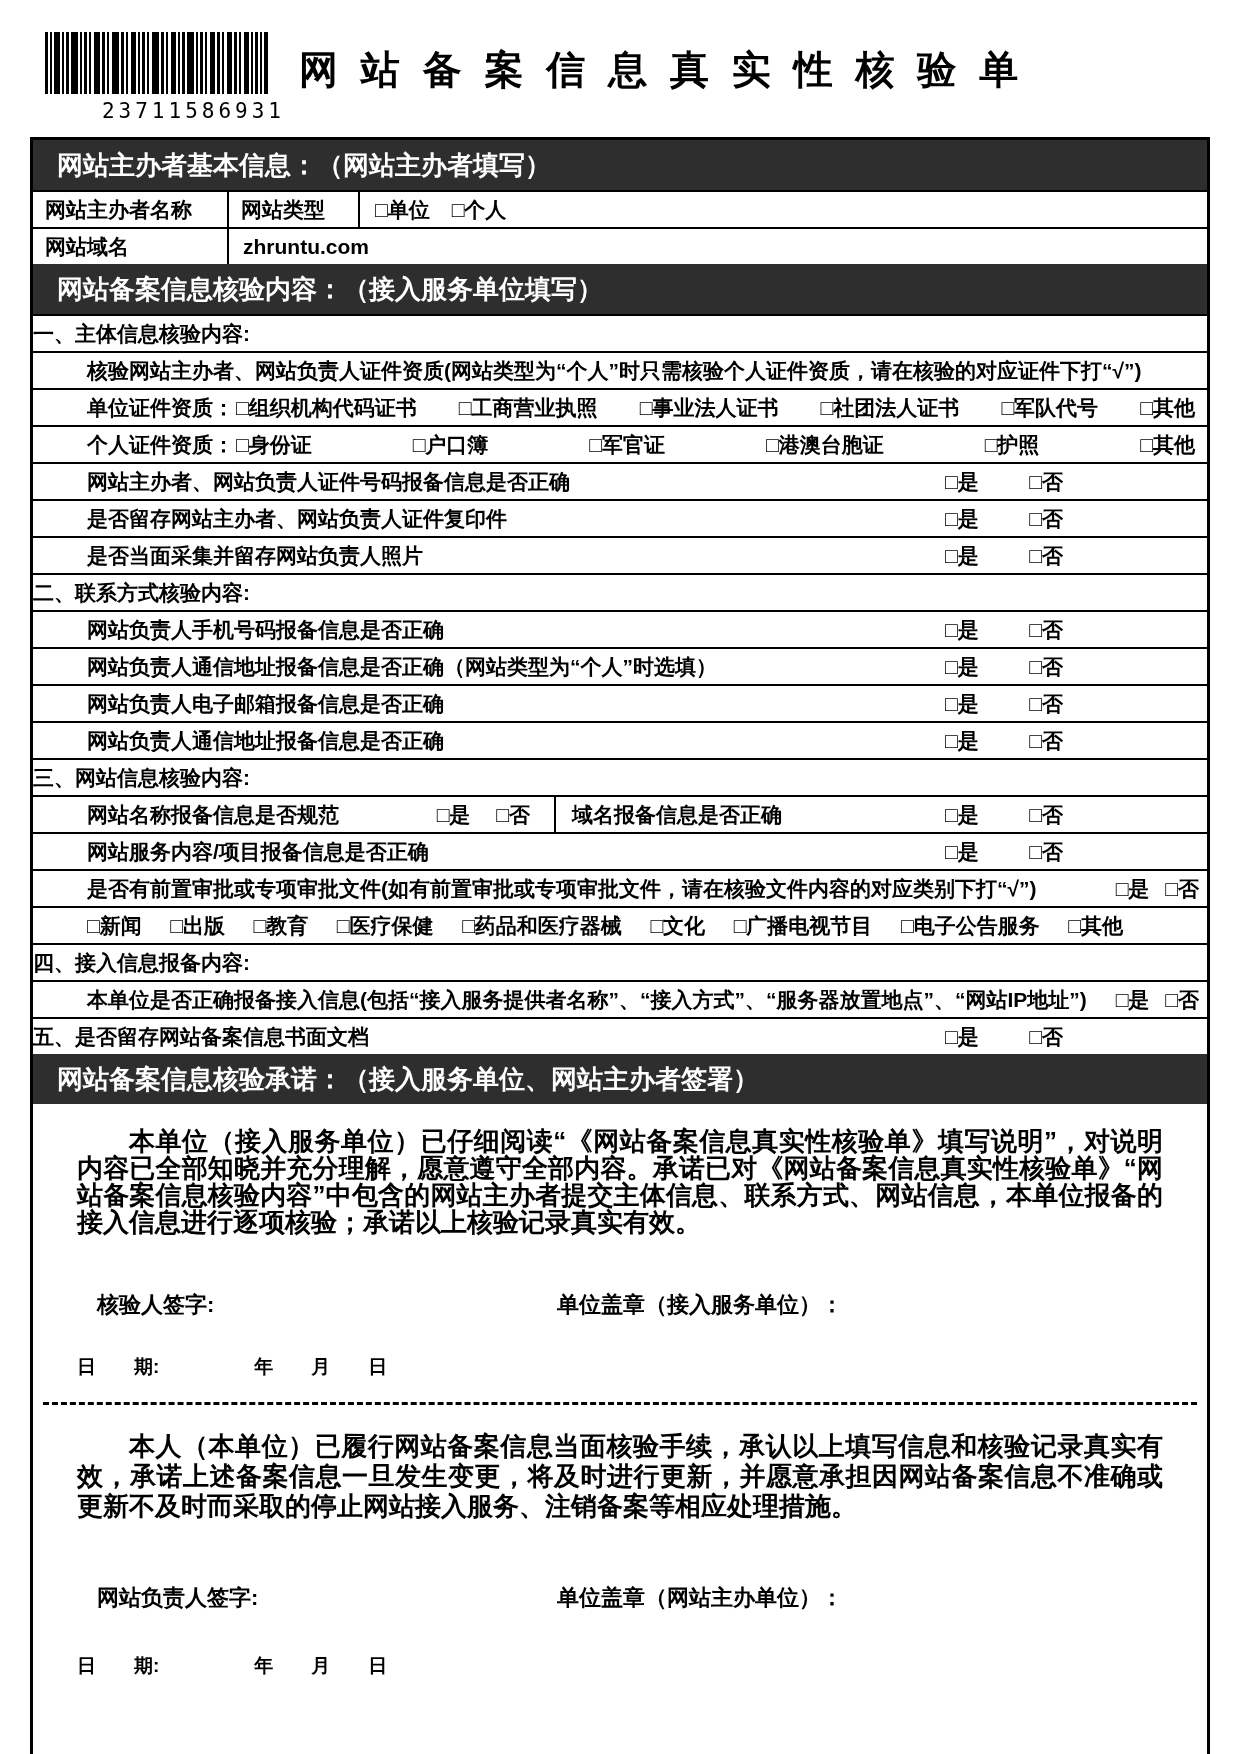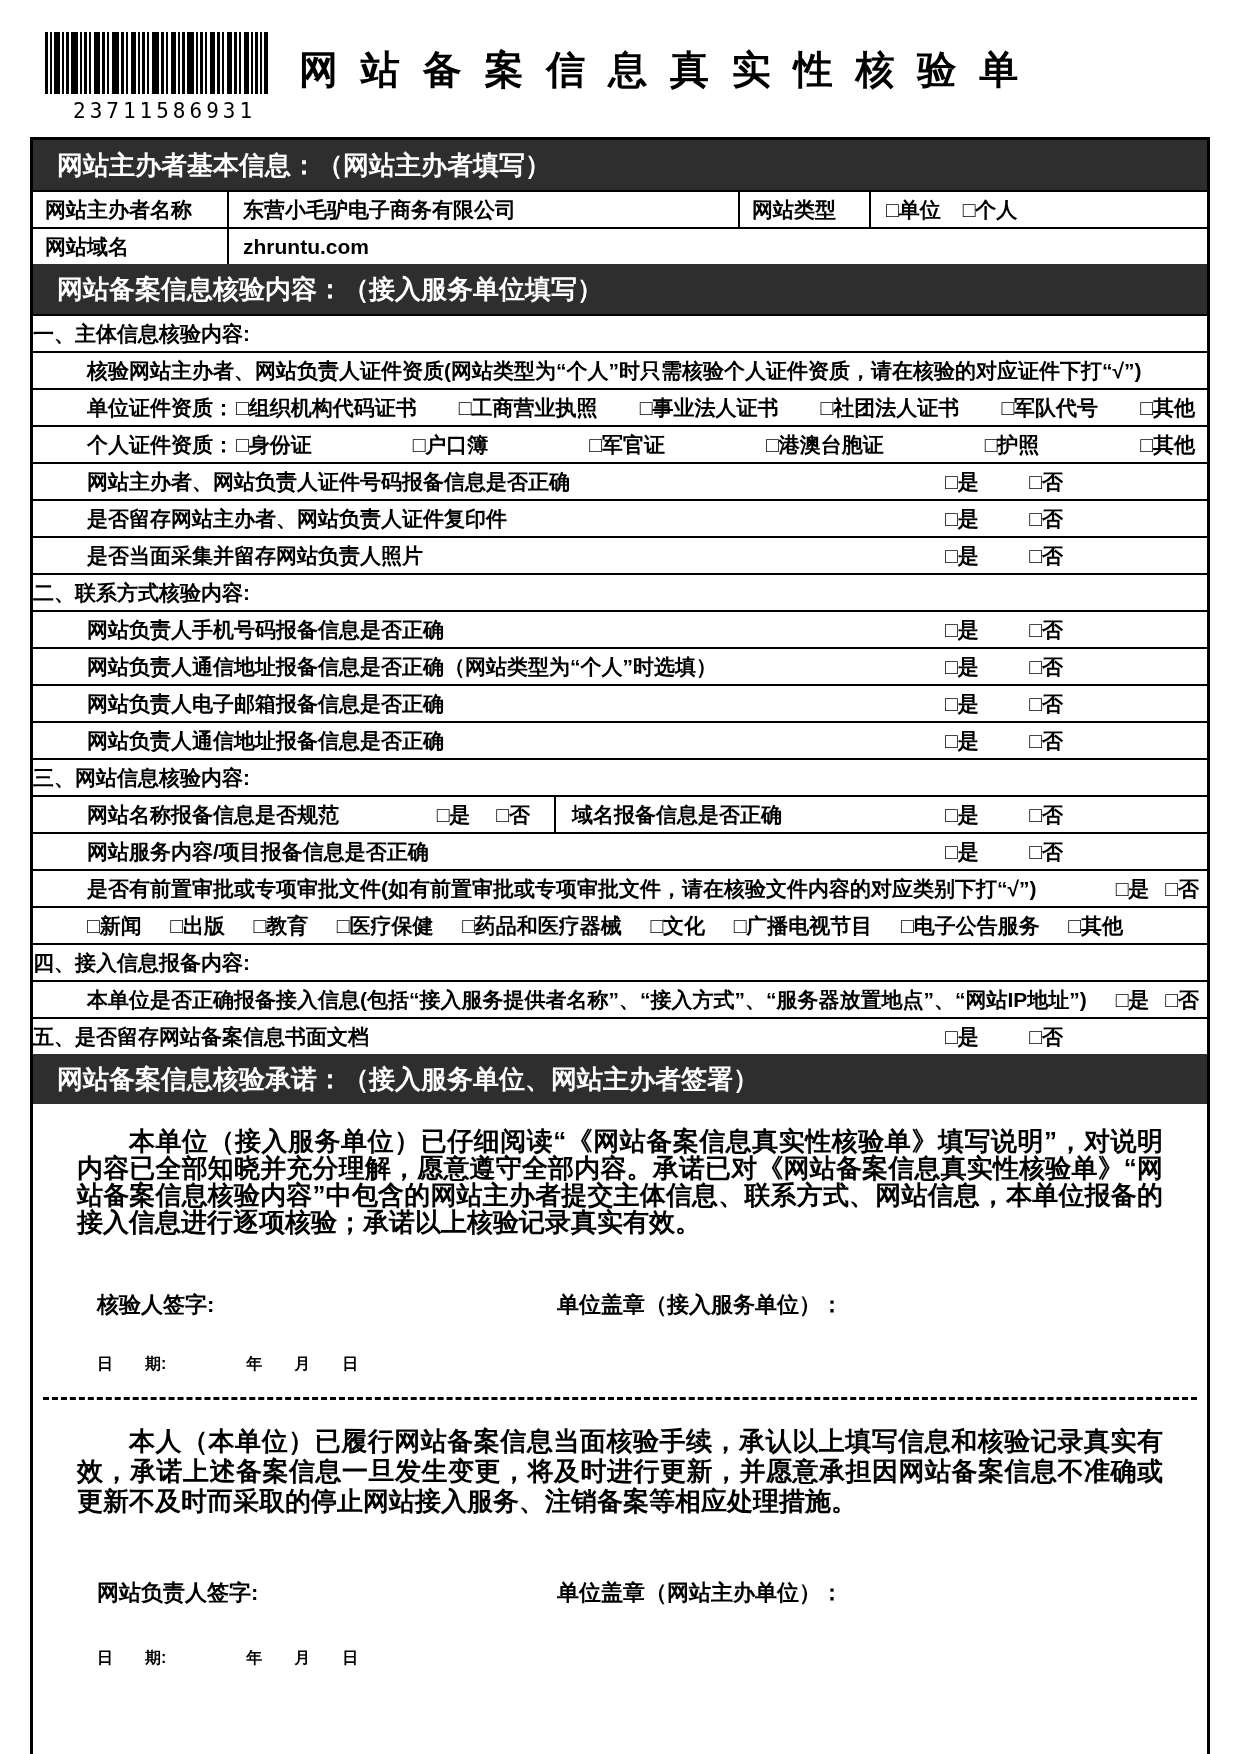--- a/index.html
+++ b/index.html
@@ -4,21 +4,21 @@
 <style>
   * { margin:0; padding:0; box-sizing:border-box; }
   html,body { background:#ffffff; }
   .page {
     position:relative; width:1240px; height:1754px; background:#fff;
     font-family:"Liberation Sans", sans-serif; color:#000; overflow:hidden;
   }
   
   .tophead { display:flex; align-items:center; padding:32px 0 0 45px; height:122px; }
   .bc-block { width:240px; }
-  .bc-num { font-family:"DejaVu Sans Mono", monospace; font-size:21px; letter-spacing:4px; padding-left:28px; margin-top:1px; }
+  .bc-num { font-family:"DejaVu Sans Mono", monospace; font-size:21px; letter-spacing:4px; padding-left:28px; margin-top:1px;text-align:right; }
   .doc-title { font-size:39px; font-weight:bold; letter-spacing:6px; margin-left:14px; white-space:nowrap; margin-top:-14px; }
   
   .form { margin:15px 30px 0 30px; border:3px solid #000; }
   .bar { height:50px; line-height:50px; background:#2e2e2e; color:#fff; font-size:26px; font-weight:bold; padding-left:24px; white-space:nowrap; }
   .r { display:flex; align-items:center; height:37px; border-top:2px solid #000; font-size:21px; font-weight:bold; white-space:nowrap; }
   .r:first-child { border-top:none; }
   
   .lbl { width:194px; padding-left:12px; align-self:stretch; display:flex; align-items:center; }
   .val { flex:1; padding-left:14px; align-self:stretch; display:flex; align-items:center; border-left:2px solid #000; }
   .tlbl { width:131px; padding-left:12px; align-self:stretch; display:flex; align-items:center; border-left:2px solid #000; }
@@ -34,21 +34,21 @@
   .split .cr { flex:1; align-self:stretch; display:flex; align-items:center; padding-left:16px; }
   .yn-inline { margin-left:auto; display:flex; gap:26px; margin-right:24px; }
   .cb { cursor:pointer; }
   
   .promise { height:628px; font-weight:bold; }
   .para { font-size:26px; line-height:27px; margin:24px 44px 0 44px; text-indent:2em; white-space:normal; text-align:justify; }
   .para.p2 { line-height:30px; margin-top:26px; }
   .signrow { display:flex; padding-left:64px; font-size:22px; margin-top:54px; }
   .signrow .s-l { width:460px; }
   .signrow.sr2 { margin-top:62px; }
-  .daterow { padding-left:64px; font-size:16px; margin-top:34px; }
+  .daterow { padding-left:44px; font-size:19px; margin-top:34px; }
   .daterow.dr2 { margin-top:40px; }
   .dash { border-top:3px dashed #000; margin:22px 10px 0 10px; }
 </style>
 </head>
 <body>
 
 <div class="page">
 
   <div class="tophead">
     <div class="bc-block">
@@ -98,21 +98,20 @@
     </div>
     <div class="doc-title">网 站 备 案 信 息 真 实 性 核 验 单</div>
   </div>
 
   <div class="form">
 
     <div class="bar">网站主办者基本信息：（网站主办者填写）</div>
 
     <div class="r">
       <span class="lbl">网站主办者名称</span>
-      <span class="val">东营小毛驴电子商务有限公司</span>
       <span class="tlbl">网站类型</span>
       <span class="topt">
         <span class="cb">□单位</span>
         <span class="cb">□个人</span>
       </span>
     </div>
 
     <div class="r">
       <span class="lbl">网站域名</span>
       <span class="val">zhruntu.com</span>

